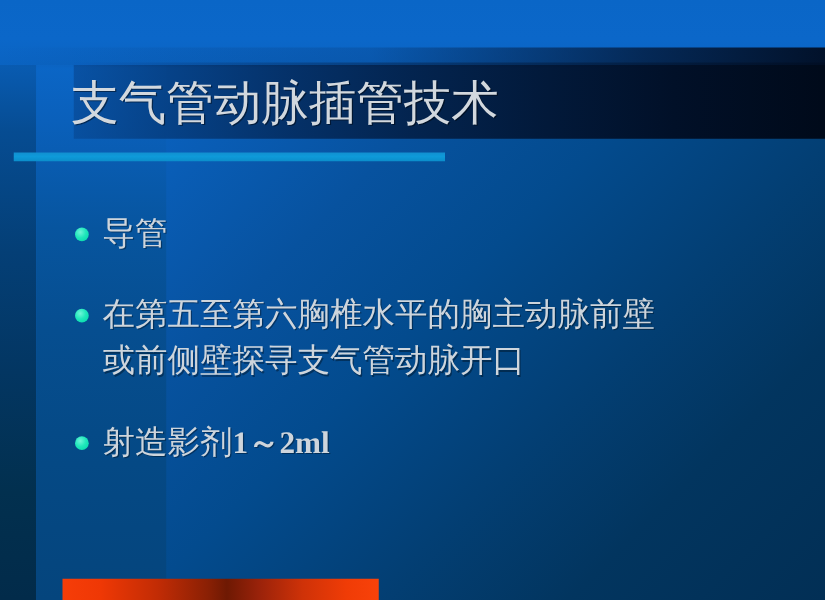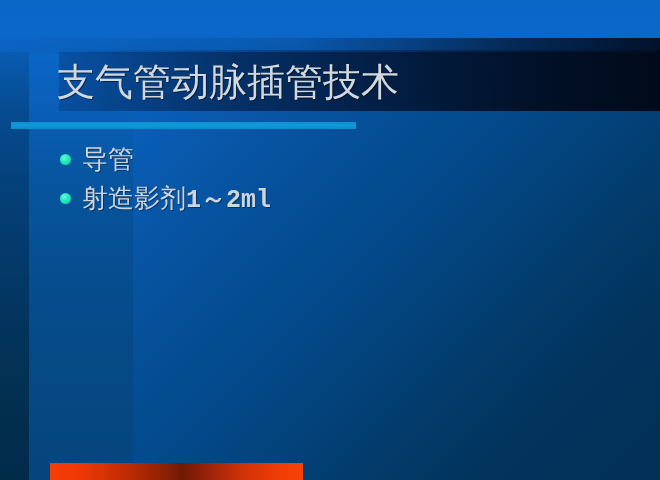--- a/index.html
+++ b/index.html
@@ -111,40 +111,41 @@
   .body-list {
     position: absolute;
     left: 54px;
     top: 141px;
     width: 596px;
   }
   .bullet-row {
     position: relative;
     padding-left: 28px;
     margin-bottom: 2px;
+    margin-top: 28px;
   }
   .bullet-dot {
     position: absolute;
     left: 6px;
     top: 13px;
     width: 11px;
     height: 11px;
     border-radius: 50%;
     background: radial-gradient(circle at 38% 34%, #6ff5d8 0%, #1fe7bb 45%, #00d4a6 100%);
   }
   .bullet-text {
     font-family: "DejaVu Serif", "Liberation Serif", serif;
     font-size: 26px;
     line-height: 37px;
     color: #ced5dc;
     letter-spacing: 0px;
     text-shadow: 1px 1px 0 rgba(0,0,0,0.35);
   }
   .bullet-text .ascii {
-    font-family: Liberation Mono, monospace;
+    font-family: Liberation Serif, serif;
     font-weight: bold;
     font-size: 25px;
   }
 
   
   .accent-bar {
     position: absolute;
     left: 50px;
     top: 463px;
     width: 253px;
@@ -178,20 +179,25 @@
 
   <div class="title-rule"></div>
 
   <div class="body-list">
 
     <div class="bullet-row">
       <span class="bullet-dot"></span>
       <div class="bullet-text">导管</div>
     </div>
 
+    <div class="bullet-row">
+      <span class="bullet-dot"></span>
+      <div class="bullet-text">在第五至第六胸椎水平的胸主动脉前壁</div>
+      <div class="bullet-text">或前侧壁探寻支气管动脉开口</div>
+    </div>
 
     <div class="bullet-row">
       <span class="bullet-dot"></span>
       <div class="bullet-text"><span>射造影剂</span><span class="ascii">1～2ml</span></div>
     </div>
 
 
   </div>
 
   <div class="accent-bar"></div>

